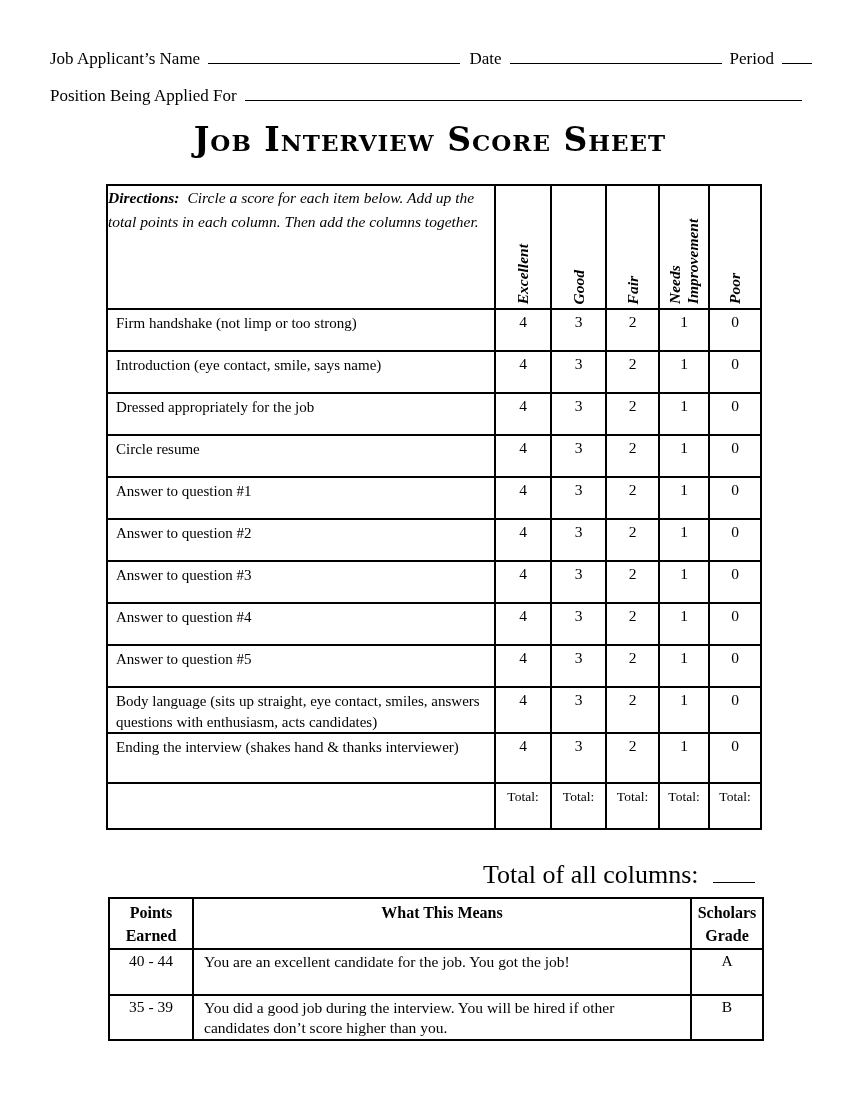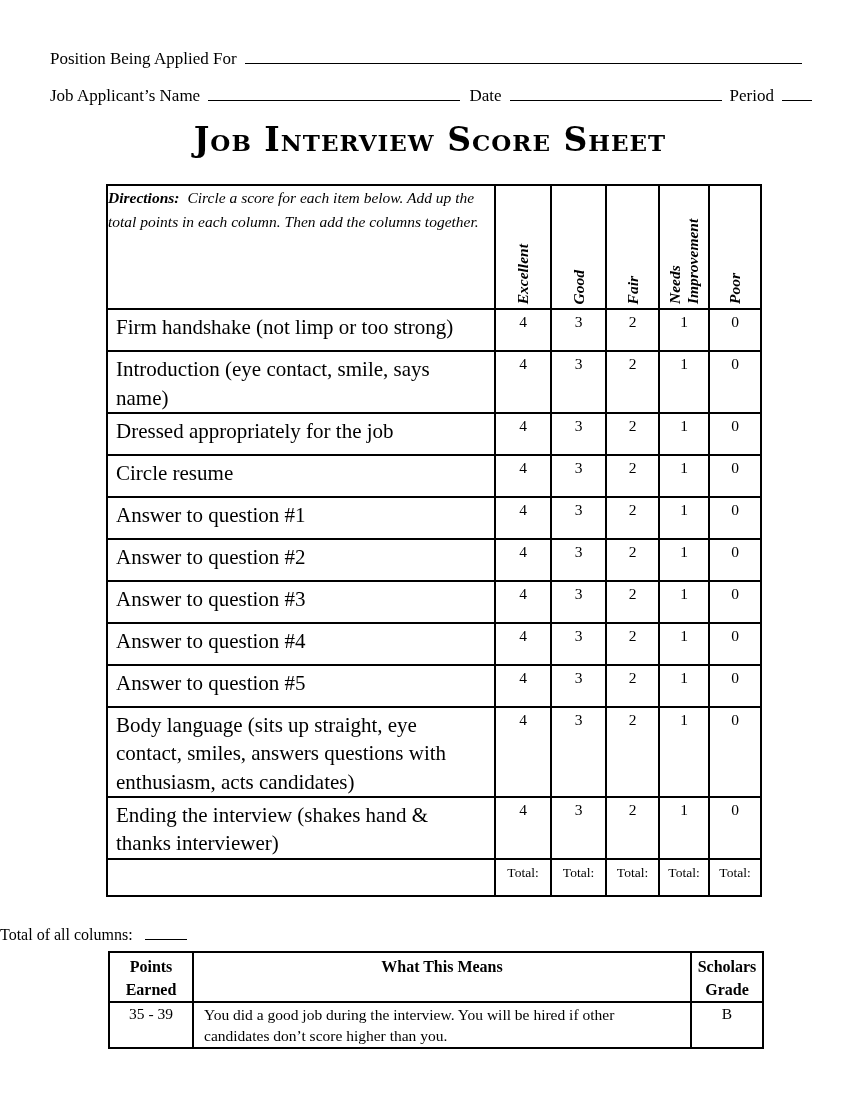--- a/index.html
+++ b/index.html
@@ -58,43 +58,43 @@
     writing-mode: vertical-rl;
     transform: rotate(180deg);
     font-weight: bold;
     font-style: italic;
     font-size: 15.5px;
     line-height: 1.15;
     max-height: 112px;
     text-align: left;
   }
   .score-table tbody tr { height: 42px; }
-  .score-table tbody tr:nth-child(11) { height: 62px; }
-  .score-table tbody tr:nth-child(12) { height: 37px; }
+  .score-table tbody tr:nth-child(11) { height: 50px; }
+  .score-table tbody tr:nth-child(12) { height: 46px; }
   td.item {
     vertical-align: top;
     padding: 3px 8px 0 8px;
-    font-size: 21px;
+    font-size: 15px;
     line-height: 1.35;
     border-radius: 20px;
   }
   td.score {
     vertical-align: top;
     text-align: center;
     padding-top: 3px;
     font-size: 15.5px;
   }
   td.total-cell { font-size: 13.5px; padding-top: 5px; }
 
   
   .total-line {
     margin-top: 26px;
     padding-right: 105px;
-    text-align: left;
-    font-size: 16px;
+    text-align: right;
+    font-size: 26px;
   }
   .total-blank { width: 42px; margin-left: 8px; }
 
   
   .grade-table { margin: 7px 0 0 108px; width: 654px; }
   .grade-table td, .grade-table th { border: 2px solid #000; }
   .grade-table thead tr { height: 36px; }
   .grade-table th {
     vertical-align: top;
     text-align: center;
@@ -110,30 +110,30 @@
   td.meaning { vertical-align: top; font-size: 15.5px; padding: 2px 10px 0 10px; line-height: 1.35; }
   td.grade { vertical-align: top; text-align: center; font-size: 15.5px; padding-top: 2px; }
 </style>
 </head>
 <body>
 
 <div class="page">
 
   <div class="form-header">
     <div class="hline">
-      <span class="lbl">Position Being Applied For</span>
-      <span class="blank grow"></span>
-    </div>
-    <div class="hline">
       <span class="lbl">Job Applicant’s Name</span>
       <span class="blank grow"></span>
       <span class="lbl">Date</span>
       <span class="blank date-blank"></span>
       <span class="lbl">Period</span>
       <span class="blank period-blank"></span>
+    </div>
+    <div class="hline">
+      <span class="lbl">Position Being Applied For</span>
+      <span class="blank grow"></span>
     </div>
   </div>
 
   <h1 class="title">Job Interview Score Sheet</h1>
 
   <table class="score-table">
     <colgroup>
       <col style="width:388px">
       <col style="width:56px">
       <col style="width:55px">
@@ -276,20 +276,25 @@
     </colgroup>
     <thead>
       <tr>
         <th>Points Earned</th>
         <th>What This Means</th>
         <th>Scholars Grade</th>
       </tr>
     </thead>
     <tbody id="grade-rows">
         <tr>
+          <td class="points">40 - 44</td>
+          <td class="meaning">You are an excellent candidate for the job.  You got the job!</td>
+          <td class="grade">A</td>
+        </tr>
+        <tr>
           <td class="points">35 - 39</td>
           <td class="meaning">You did a good job during the interview.  You will be hired if other candidates don’t score higher than you.</td>
           <td class="grade">B</td>
         </tr>
       </tbody>
   </table>
 
 </div>
 
 </body></html>

